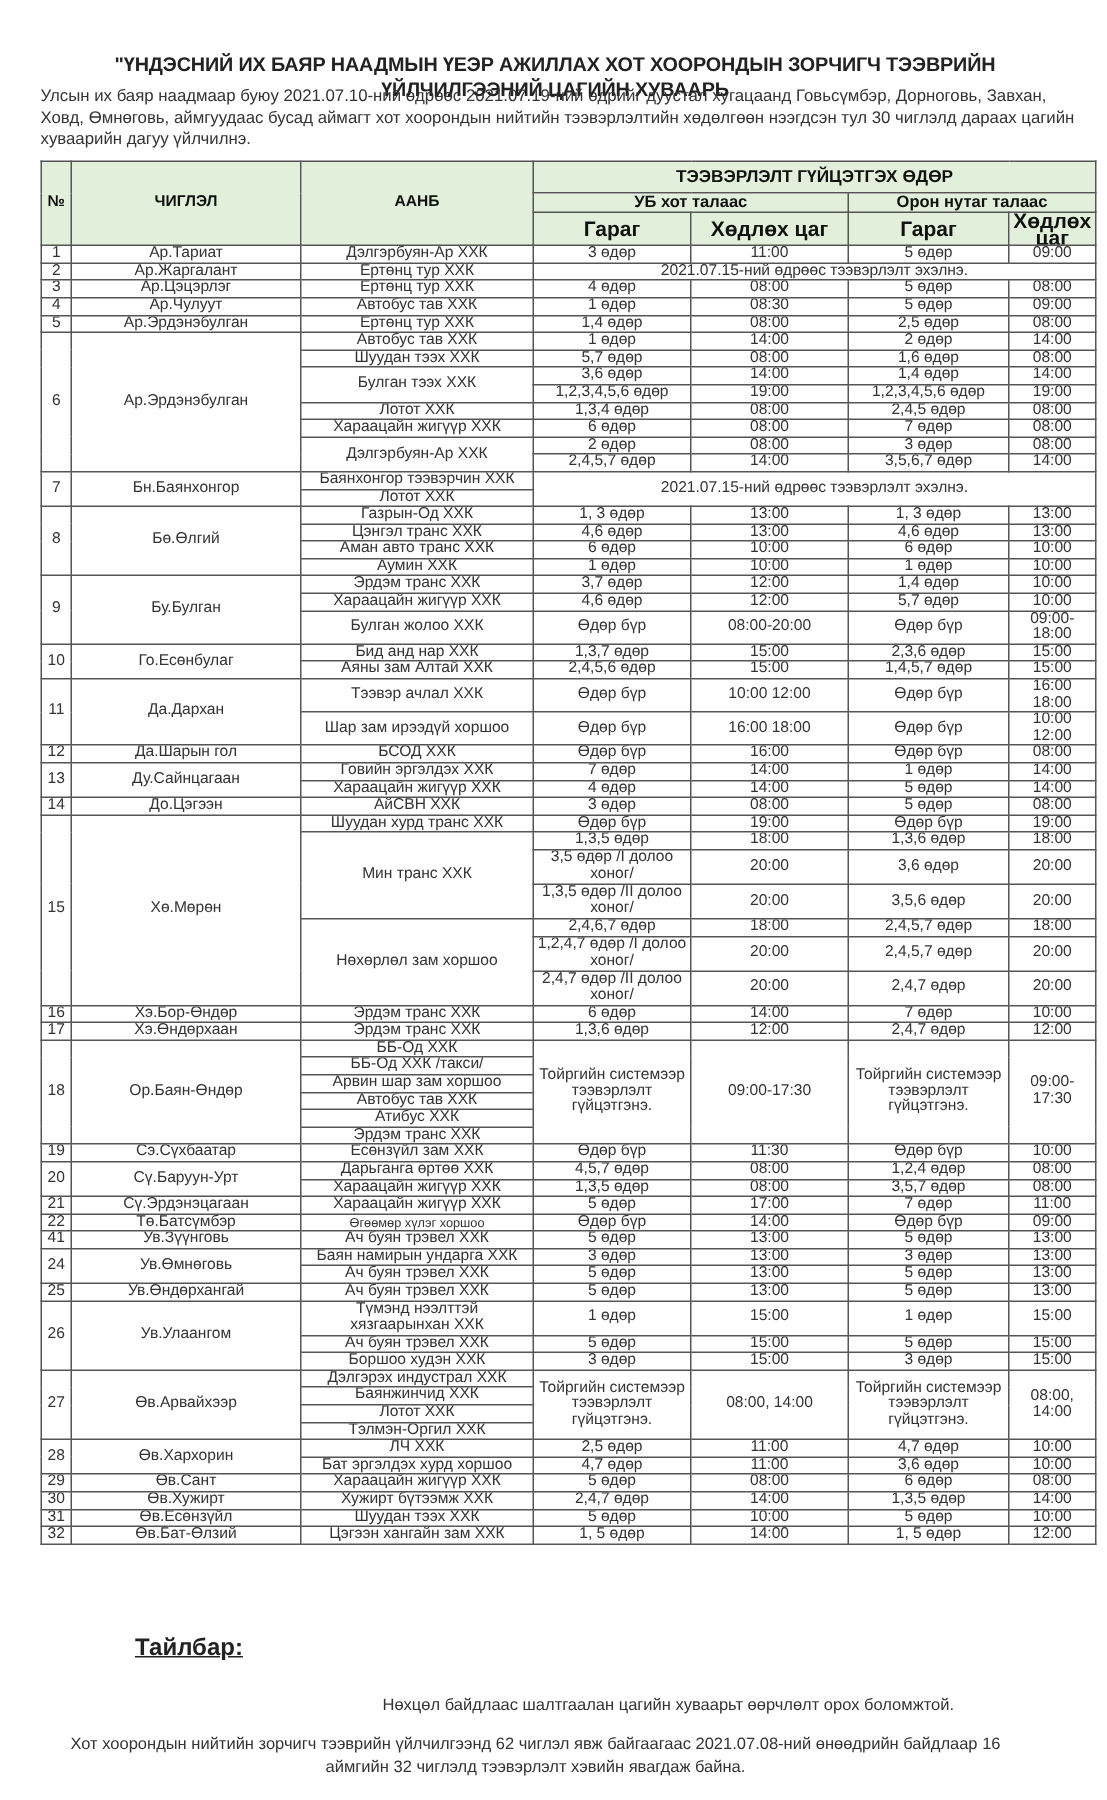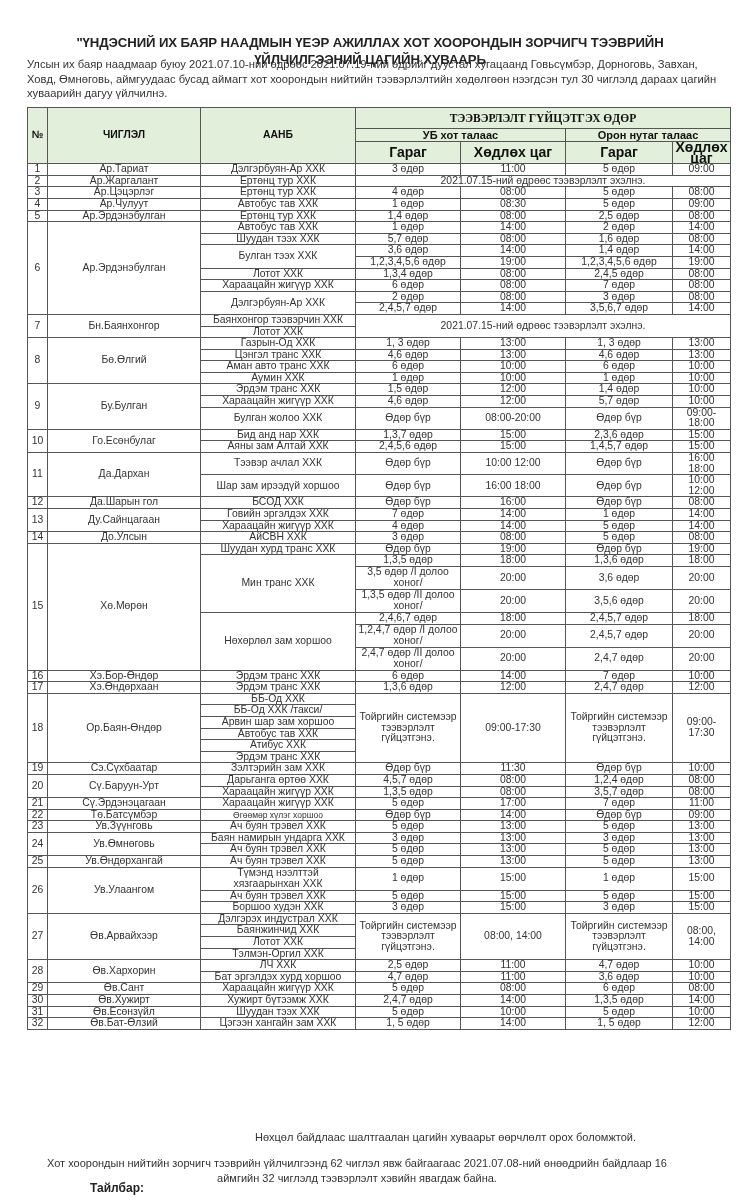--- a/index.html
+++ b/index.html
@@ -2,28 +2,28 @@
 <html><head>
 <meta charset="utf-8">
 <style>
   html, body { margin:0; padding:0; background:#ffffff; }
   body { width:738px; height:1200px; position:relative; overflow:hidden; font-family:"Liberation Sans", sans-serif; color:#222; }
   .title { position:absolute; left:30px; top:34px; width:680px; text-align:center; font-weight:bold; font-size:13.2px; line-height:17px; letter-spacing:-0.1px; }
   .intro { position:absolute; left:27px; top:57px; width:690px; font-size:11.2px; line-height:14.5px; color:#333; }
   table.sched { position:absolute; left:27px; top:107px; width:703px; border-collapse:collapse; table-layout:fixed; font-size:10.4px; line-height:10.6px; }
   table.sched td, table.sched th { border:1px solid #555; padding:0 2px; text-align:center; vertical-align:middle; overflow:hidden; }
   table.sched th { background:#e2efda; font-weight:bold; color:#111; }
-  th.h1 { height:20px; font-size:11.5px;font-family:Liberation Serif, serif; }
+  th.h1 { height:20px; font-size:11.5px; }
   th.h2 { height:12px; font-size:11px; }
   th.h3 { height:11px; font-size:14px; }
   td { height:10px; color:#333; }
   td.no { text-align:left; padding-left:4px; }
   td.tall2 { height:22px; }
   .small { font-size:8.5px;margin-left:20px; }
-  .note-label { position:absolute; left:90px; top:1181px; font-weight:bold; font-size:12px; }
+  .note-label { position:absolute; left:90px; top:1090px; font-weight:bold; font-size:16px; text-decoration:underline; }
   .note-text { position:absolute; left:255px; top:1131px; font-size:11px; color:#333; }
   .footer { position:absolute; left:27px; top:1156px; width:660px; text-align:center; font-size:11px; line-height:15px; color:#333; }
 </style>
 </head>
 <body>
 
 <div class="title">"ҮНДЭСНИЙ ИХ БАЯР НААДМЫН ҮЕЭР АЖИЛЛАХ  ХОТ ХООРОНДЫН ЗОРЧИГЧ ТЭЭВРИЙН ҮЙЛЧИЛГЭЭНИЙ ЦАГИЙН ХУВААРЬ</div>
 <div class="intro">Улсын их баяр наадмаар буюу 2021.07.10-ний өдрөөс 2021.07.19-ний өдрийг дуустал хугацаанд Говьсүмбэр, Дорноговь, Завхан, Ховд, Өмнөговь, аймгуудаас бусад аймагт хот хоорондын нийтийн тээвэрлэлтийн хөдөлгөөн нээгдсэн тул 30 чиглэлд дараах цагийн хуваарийн дагуу үйлчилнэ.</div>
 
 <table class="sched">
@@ -189,21 +189,21 @@
         <td rowspan="1">Аумин ХХК</td>
         <td>1 өдөр</td>
         <td>10:00</td>
         <td>1 өдөр</td>
         <td>10:00</td>
       </tr>
       <tr>
         <td rowspan="3" class="no">9</td>
         <td rowspan="3">Бу.Булган</td>
         <td rowspan="1">Эрдэм транс ХХК</td>
-        <td>1,5 өдөр</td>
+        <td>3,7 өдөр</td>
         <td>12:00</td>
         <td>1,4 өдөр</td>
         <td>10:00</td>
       </tr>
       <tr>
         <td rowspan="1">Хараацайн жигүүр ХХК</td>
         <td>4,6 өдөр</td>
         <td>12:00</td>
         <td>5,7 өдөр</td>
         <td>10:00</td>
@@ -267,21 +267,21 @@
       </tr>
       <tr>
         <td rowspan="1">Хараацайн жигүүр ХХК</td>
         <td>4 өдөр</td>
         <td>14:00</td>
         <td>5 өдөр</td>
         <td>14:00</td>
       </tr>
       <tr>
         <td rowspan="1" class="no">14</td>
-        <td rowspan="1">До.Улсын</td>
+        <td rowspan="1">До.Цэгээн</td>
         <td rowspan="1">АйСВН ХХК</td>
         <td>3 өдөр</td>
         <td>08:00</td>
         <td>5 өдөр</td>
         <td>08:00</td>
       </tr>
       <tr>
         <td rowspan="7" class="no">15</td>
         <td rowspan="7">Хө.Мөрөн</td>
         <td rowspan="1">Шуудан  хурд транс ХХК</td>
@@ -366,21 +366,21 @@
       </tr>
       <tr>
         <td>Атибус ХХК</td>
       </tr>
       <tr>
         <td>Эрдэм транс ХХК</td>
       </tr>
       <tr>
         <td rowspan="1" class="no">19</td>
         <td rowspan="1">Сэ.Сүхбаатар</td>
-        <td rowspan="1">Зэлтэрийн зам ХХК</td>
+        <td rowspan="1">Есөнзүйл зам ХХК</td>
         <td>Өдөр бүр</td>
         <td>11:30</td>
         <td>Өдөр бүр</td>
         <td>10:00</td>
       </tr>
       <tr>
         <td rowspan="2" class="no">20</td>
         <td rowspan="2">Сү.Баруун-Урт</td>
         <td rowspan="1">Дарьганга өртөө ХХК</td>
         <td>4,5,7 өдөр</td>
@@ -407,21 +407,21 @@
       <tr>
         <td rowspan="1" class="no">22</td>
         <td rowspan="1">Тө.Батсүмбэр</td>
         <td rowspan="1" class="small">Өгөөмөр хүлэг хоршоо</td>
         <td>Өдөр бүр</td>
         <td>14:00</td>
         <td>Өдөр бүр</td>
         <td>09:00</td>
       </tr>
       <tr>
-        <td rowspan="1" class="no">23</td>
+        <td rowspan="1" class="no">41</td>
         <td rowspan="1">Ув.Зүүнговь</td>
         <td rowspan="1">Ач буян трэвел ХХК</td>
         <td>5 өдөр</td>
         <td>13:00</td>
         <td>5 өдөр</td>
         <td>13:00</td>
       </tr>
       <tr>
         <td rowspan="2" class="no">24</td>
         <td rowspan="2">Ув.Өмнөговь</td>

